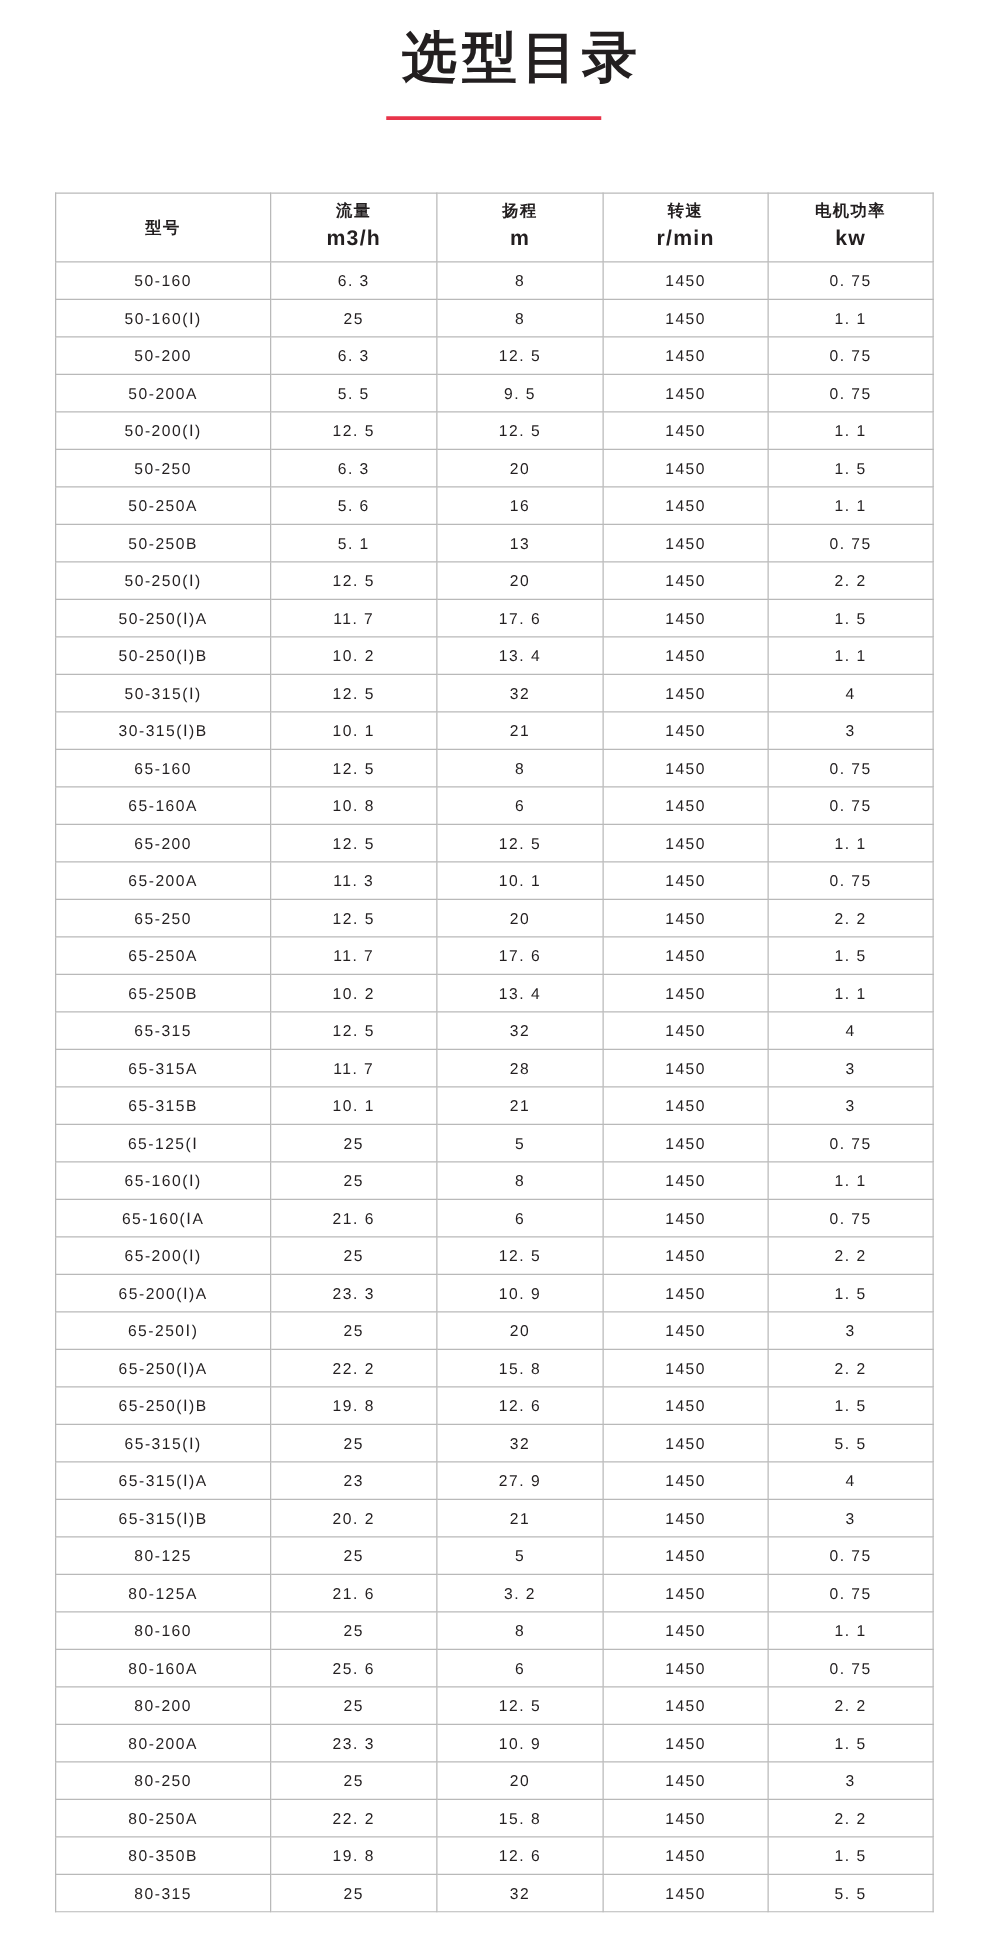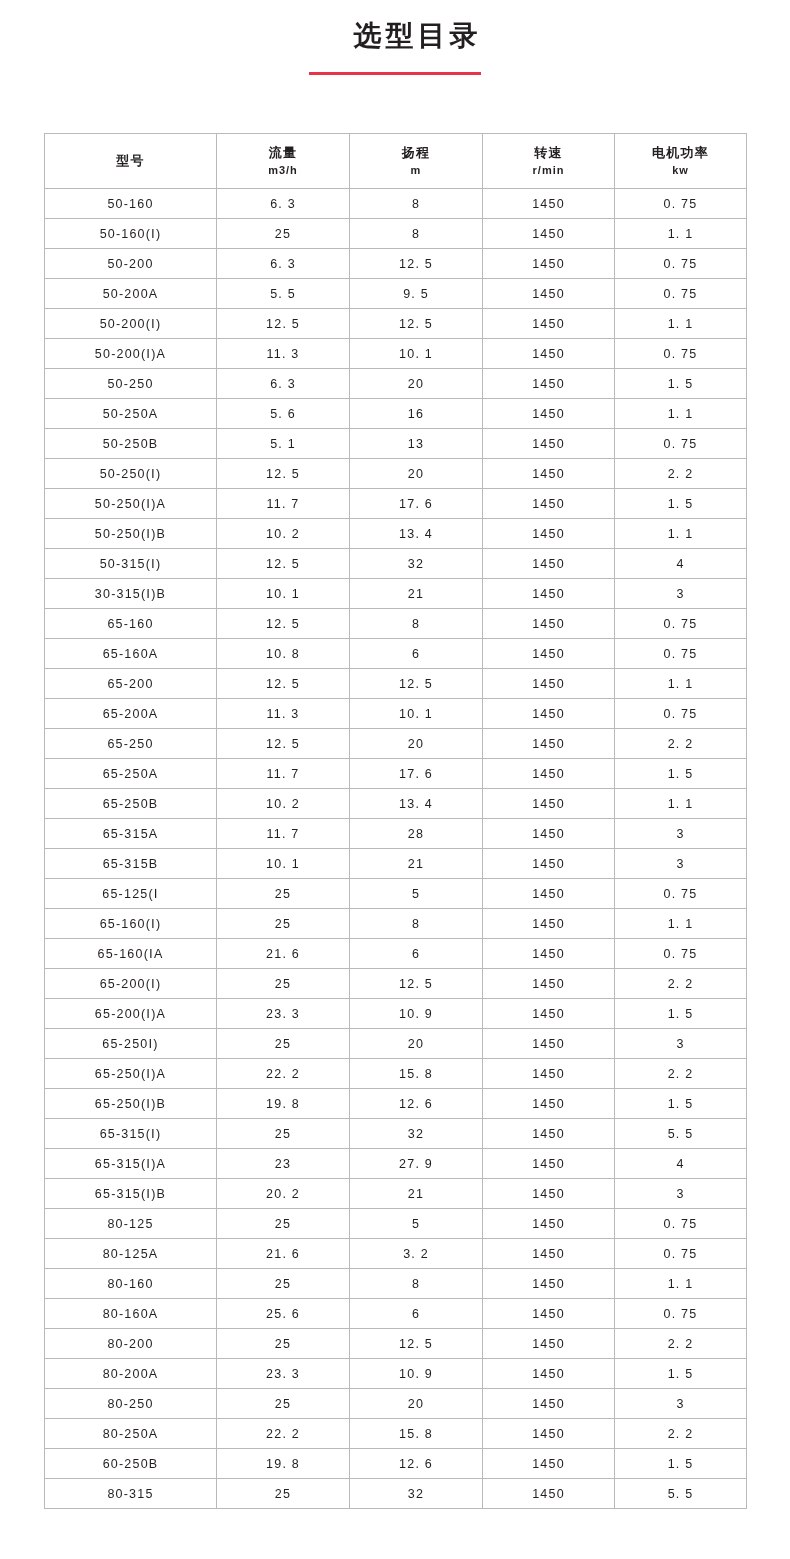--- a/index.html
+++ b/index.html
@@ -17,21 +17,21 @@
     position: relative;
     box-sizing: border-box;
     padding: 0;
   }
   .title-block {
     text-align: center;
     padding-top: 18px;
   }
   .title {
     font-family: "Liberation Sans", sans-serif;
-    font-size: 28px;
+    font-size: 44px;
     font-weight: bold;
     letter-spacing: 4px;
     color: #231f20;
     line-height: 1.3;
     padding-left: 45px;
   }
   .title-rule {
     width: 172px;
     height: 3px;
     background: #e8344a;
@@ -55,21 +55,21 @@
     color: #231f20;
   }
   table.spec thead th {
     height: 52px;
     font-weight: bold;
     line-height: 1.45;
     font-size: 13px;
   }
   table.spec thead th .unit {
     display: block;
-    font-size: 11px;
+    font-size: 17px;
     font-weight: bold;
     letter-spacing: 1px;
   }
   table.spec tbody td {
     height: 27px;
     font-weight: normal;
   }
   col.c0 { width: 172px; }
   col.c1 { width: 133px; }
   col.c2 { width: 133px; }
@@ -134,27 +134,20 @@
             <td>0. 75</td>
           </tr>
           <tr>
             <td>50-200(Ⅰ)</td>
             <td>12. 5</td>
             <td>12. 5</td>
             <td>1450</td>
             <td>1. 1</td>
           </tr>
           <tr>
-            <td>50-200(Ⅰ)A</td>
-            <td>11. 3</td>
-            <td>10. 1</td>
-            <td>1450</td>
-            <td>0. 75</td>
-          </tr>
-          <tr>
             <td>50-250</td>
             <td>6. 3</td>
             <td>20</td>
             <td>1450</td>
             <td>1. 5</td>
           </tr>
           <tr>
             <td>50-250A</td>
             <td>5. 6</td>
             <td>16</td>
@@ -246,20 +239,27 @@
             <td>1. 5</td>
           </tr>
           <tr>
             <td>65-250B</td>
             <td>10. 2</td>
             <td>13. 4</td>
             <td>1450</td>
             <td>1. 1</td>
           </tr>
           <tr>
+            <td>65-315</td>
+            <td>12. 5</td>
+            <td>32</td>
+            <td>1450</td>
+            <td>4</td>
+          </tr>
+          <tr>
             <td>65-315A</td>
             <td>11. 7</td>
             <td>28</td>
             <td>1450</td>
             <td>3</td>
           </tr>
           <tr>
             <td>65-315B</td>
             <td>10. 1</td>
             <td>21</td>
@@ -393,21 +393,21 @@
             <td>3</td>
           </tr>
           <tr>
             <td>80-250A</td>
             <td>22. 2</td>
             <td>15. 8</td>
             <td>1450</td>
             <td>2. 2</td>
           </tr>
           <tr>
-            <td>60-250B</td>
+            <td>80-350B</td>
             <td>19. 8</td>
             <td>12. 6</td>
             <td>1450</td>
             <td>1. 5</td>
           </tr>
           <tr>
             <td>80-315</td>
             <td>25</td>
             <td>32</td>
             <td>1450</td>

